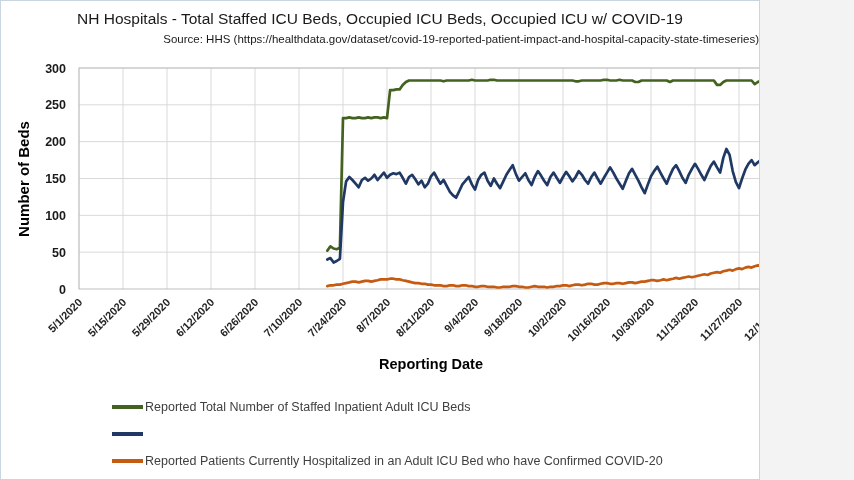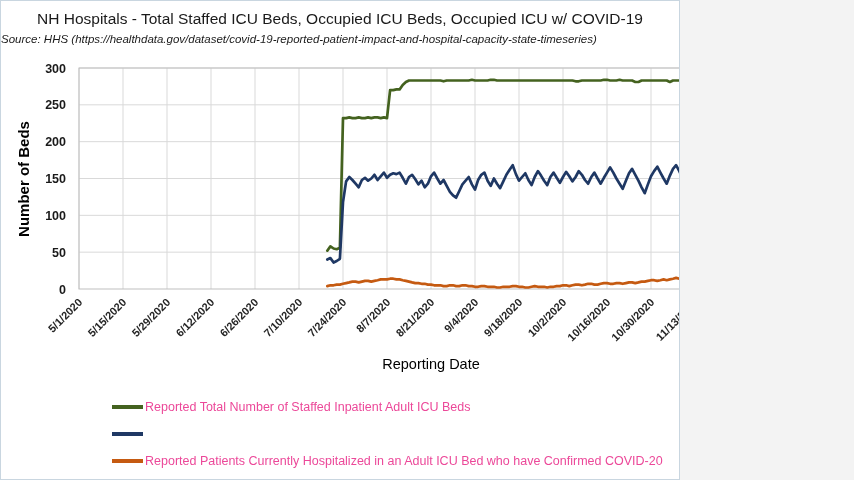--- a/index.html
+++ b/index.html
@@ -1,40 +1,40 @@
 <!DOCTYPE html>
 <html><head>
 <meta charset="utf-8">
 <style>
   html,body { margin:0; padding:0; background:#f3f3f3; font-family:"Liberation Sans", sans-serif; }
   #chart {
-    position:relative; width:680px; height:480px; background:#ffffff;
+    position:relative; width:760px; height:480px; background:#ffffff;
     border:1px solid #c9d6e0; box-sizing:border-box; overflow:hidden;
   }
   .title {
     position:absolute; top:9px; left:0; width:100%; text-align:center;
     font-size:15.5px; color:#1a1a1a; letter-spacing:0;
   }
   .subtitle {
-    position:absolute; top:32px; left:0; width:100%; text-align:left;
-    font-size:11.5px; font-style:italic; color:#1a1a1a;
+    position:absolute; top:32px; left:0; width:100%; text-align:right;
+    font-size:11.5px; color:#1a1a1a;
   }
   .ylabel {
     position:absolute; left:22px; top:178px; transform:translate(-50%,-50%) rotate(-90deg);
     font-size:15px; font-weight:bold; color:#000; white-space:nowrap;
   }
   .xlabel {
     position:absolute; top:355px; left:78px; width:704px; text-align:center;
-    font-size:14.5px; font-weight:normal; color:#000;
+    font-size:14.5px; font-weight:bold; color:#000;
   }
   svg#plot { position:absolute; left:0; top:0; }
   .legend { position:absolute; left:111px; top:398px; }
   .legend-row { display:flex; align-items:center; height:16px; margin-bottom:11px; }
   .legend-swatch { display:inline-block; width:31px; height:3.5px; margin-right:2px; flex:none; }
-  .legend-label { font-size:12.5px; color:#ec4899; white-space:nowrap;text-align:right; }
+  .legend-label { font-size:12.5px; color:#404040; white-space:nowrap;text-align:right; }
 </style>
 </head>
 <body>
 
 <div id="chart">
   <div class="title">NH Hospitals - Total Staffed ICU Beds, Occupied ICU Beds, Occupied ICU w/ COVID-19</div>
   <div class="subtitle">Source: HHS (https://healthdata.gov/dataset/covid-19-reported-patient-impact-and-hospital-capacity-state-timeseries)</div>
   <div class="ylabel">Number of Beds</div>
   <div class="xlabel">Reporting Date</div>
   <svg id="plot" width="854" height="480" viewBox="0 0 854 480">

